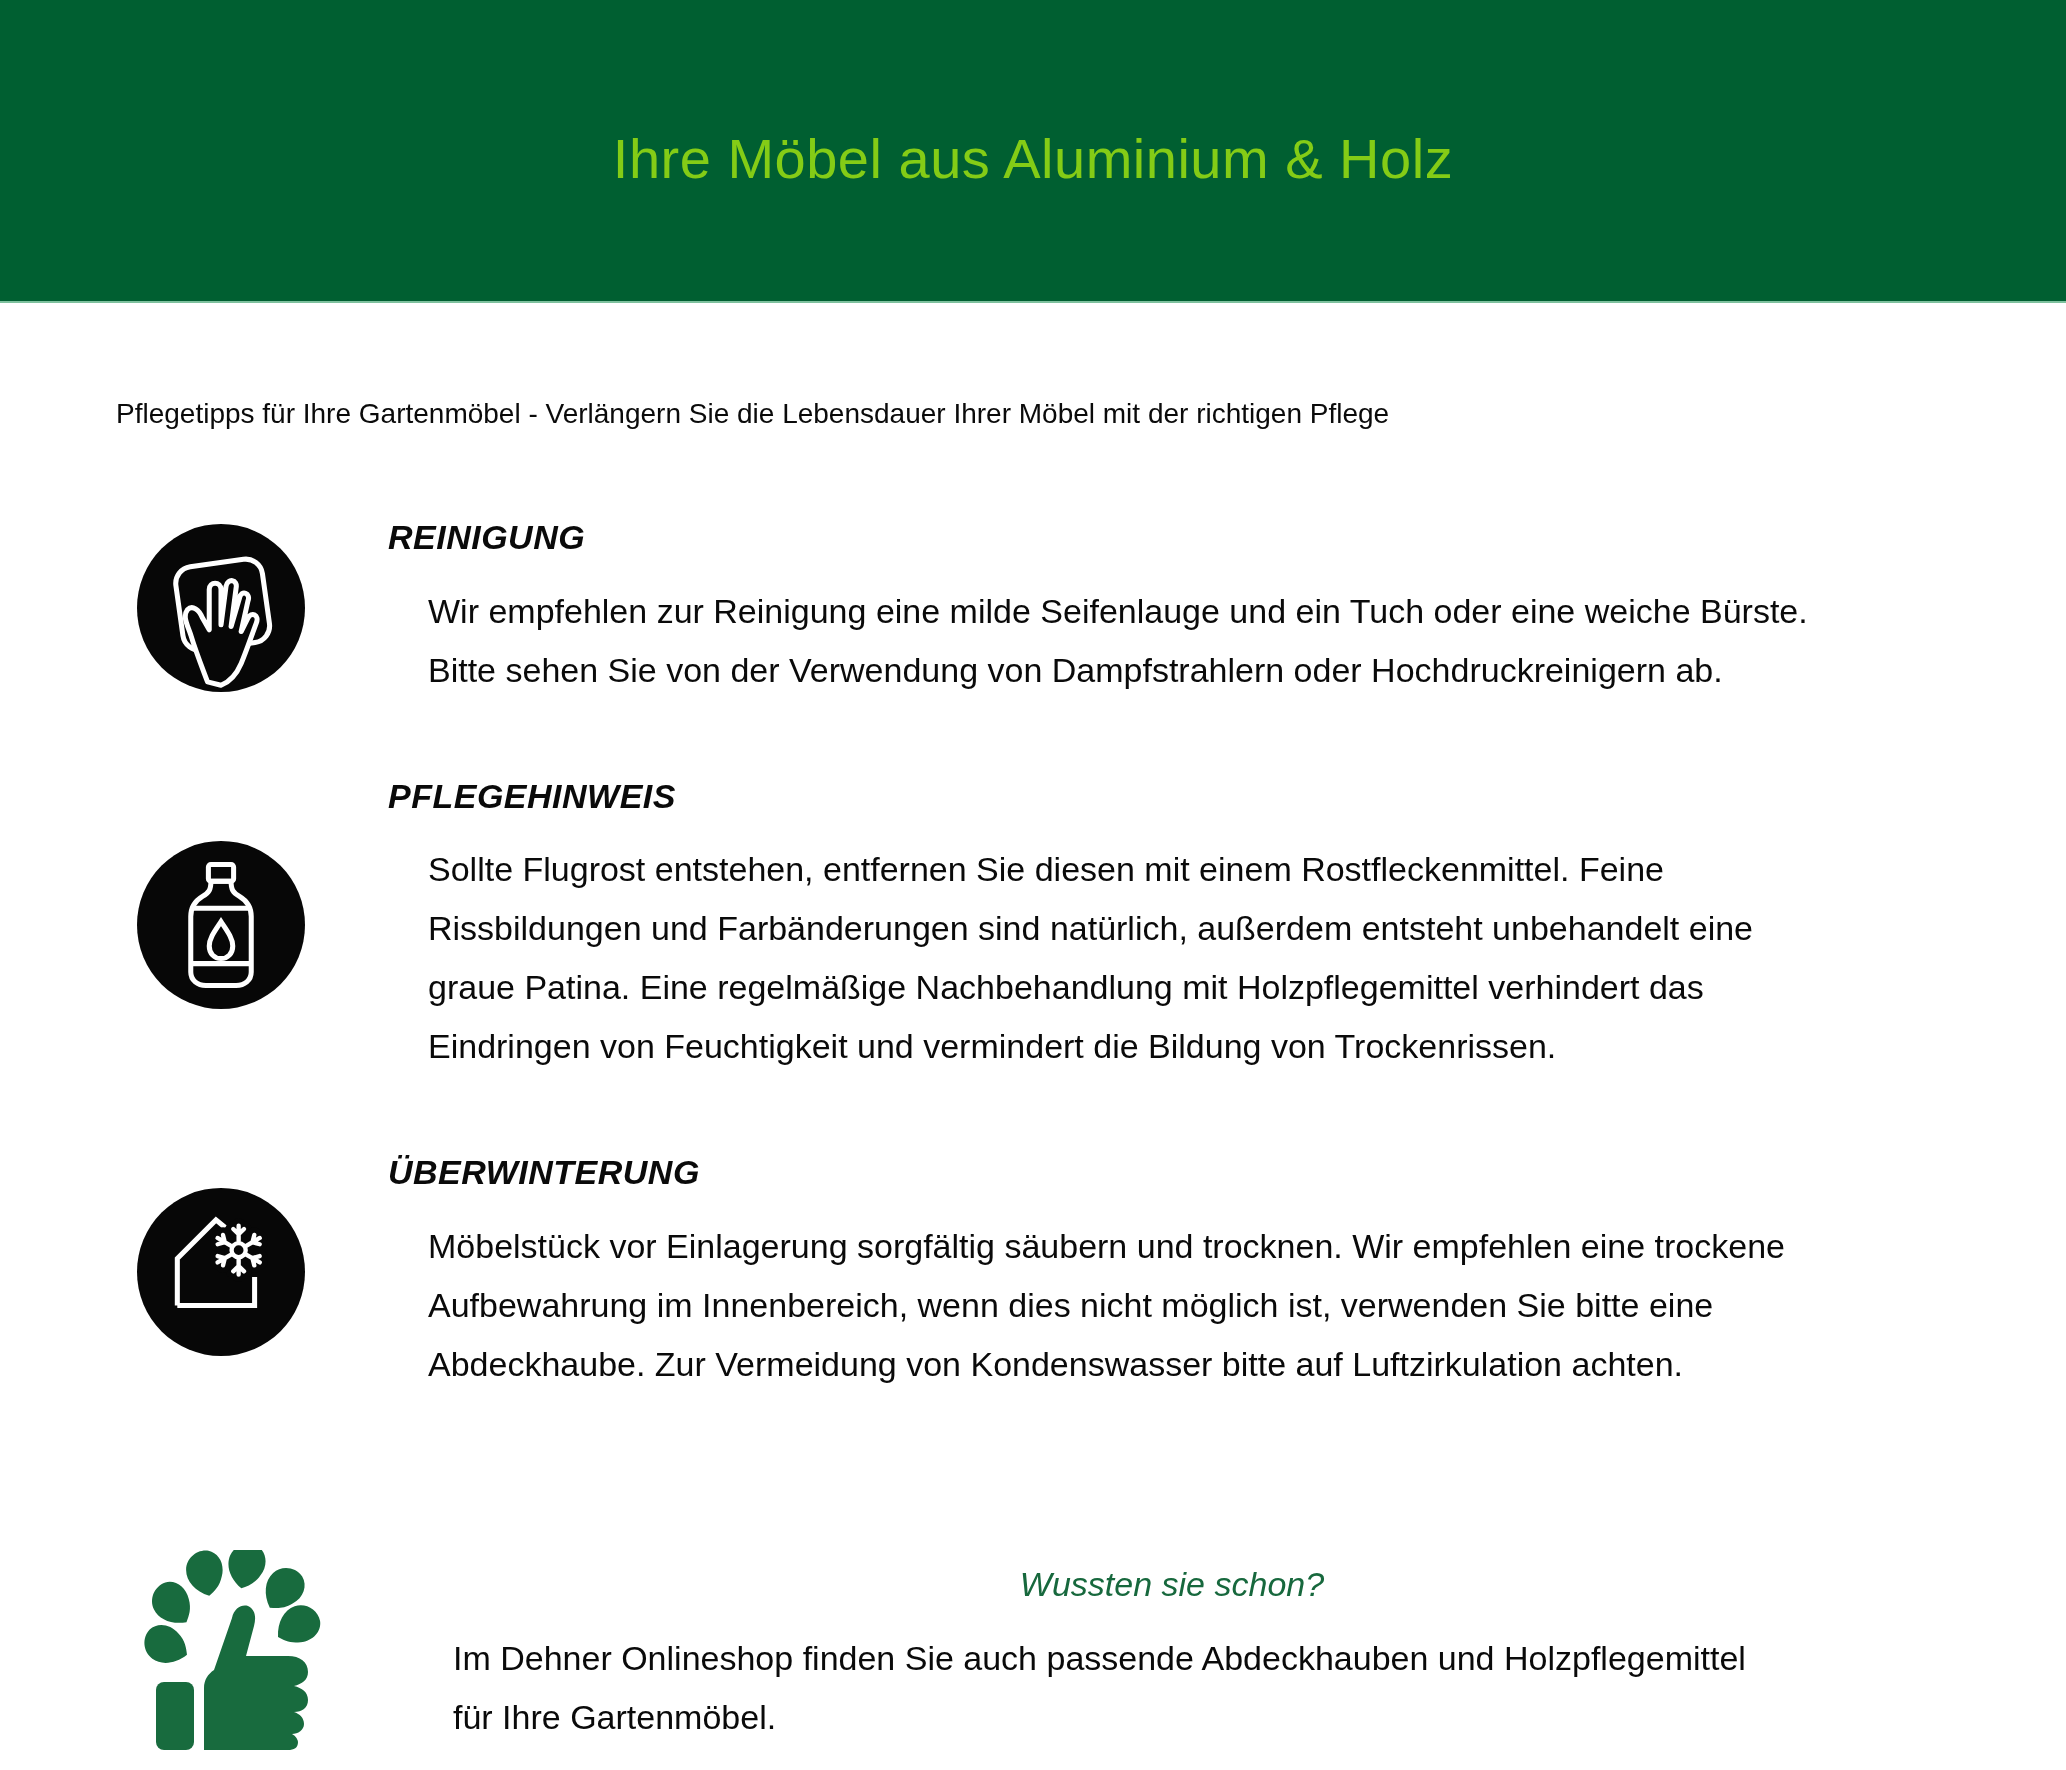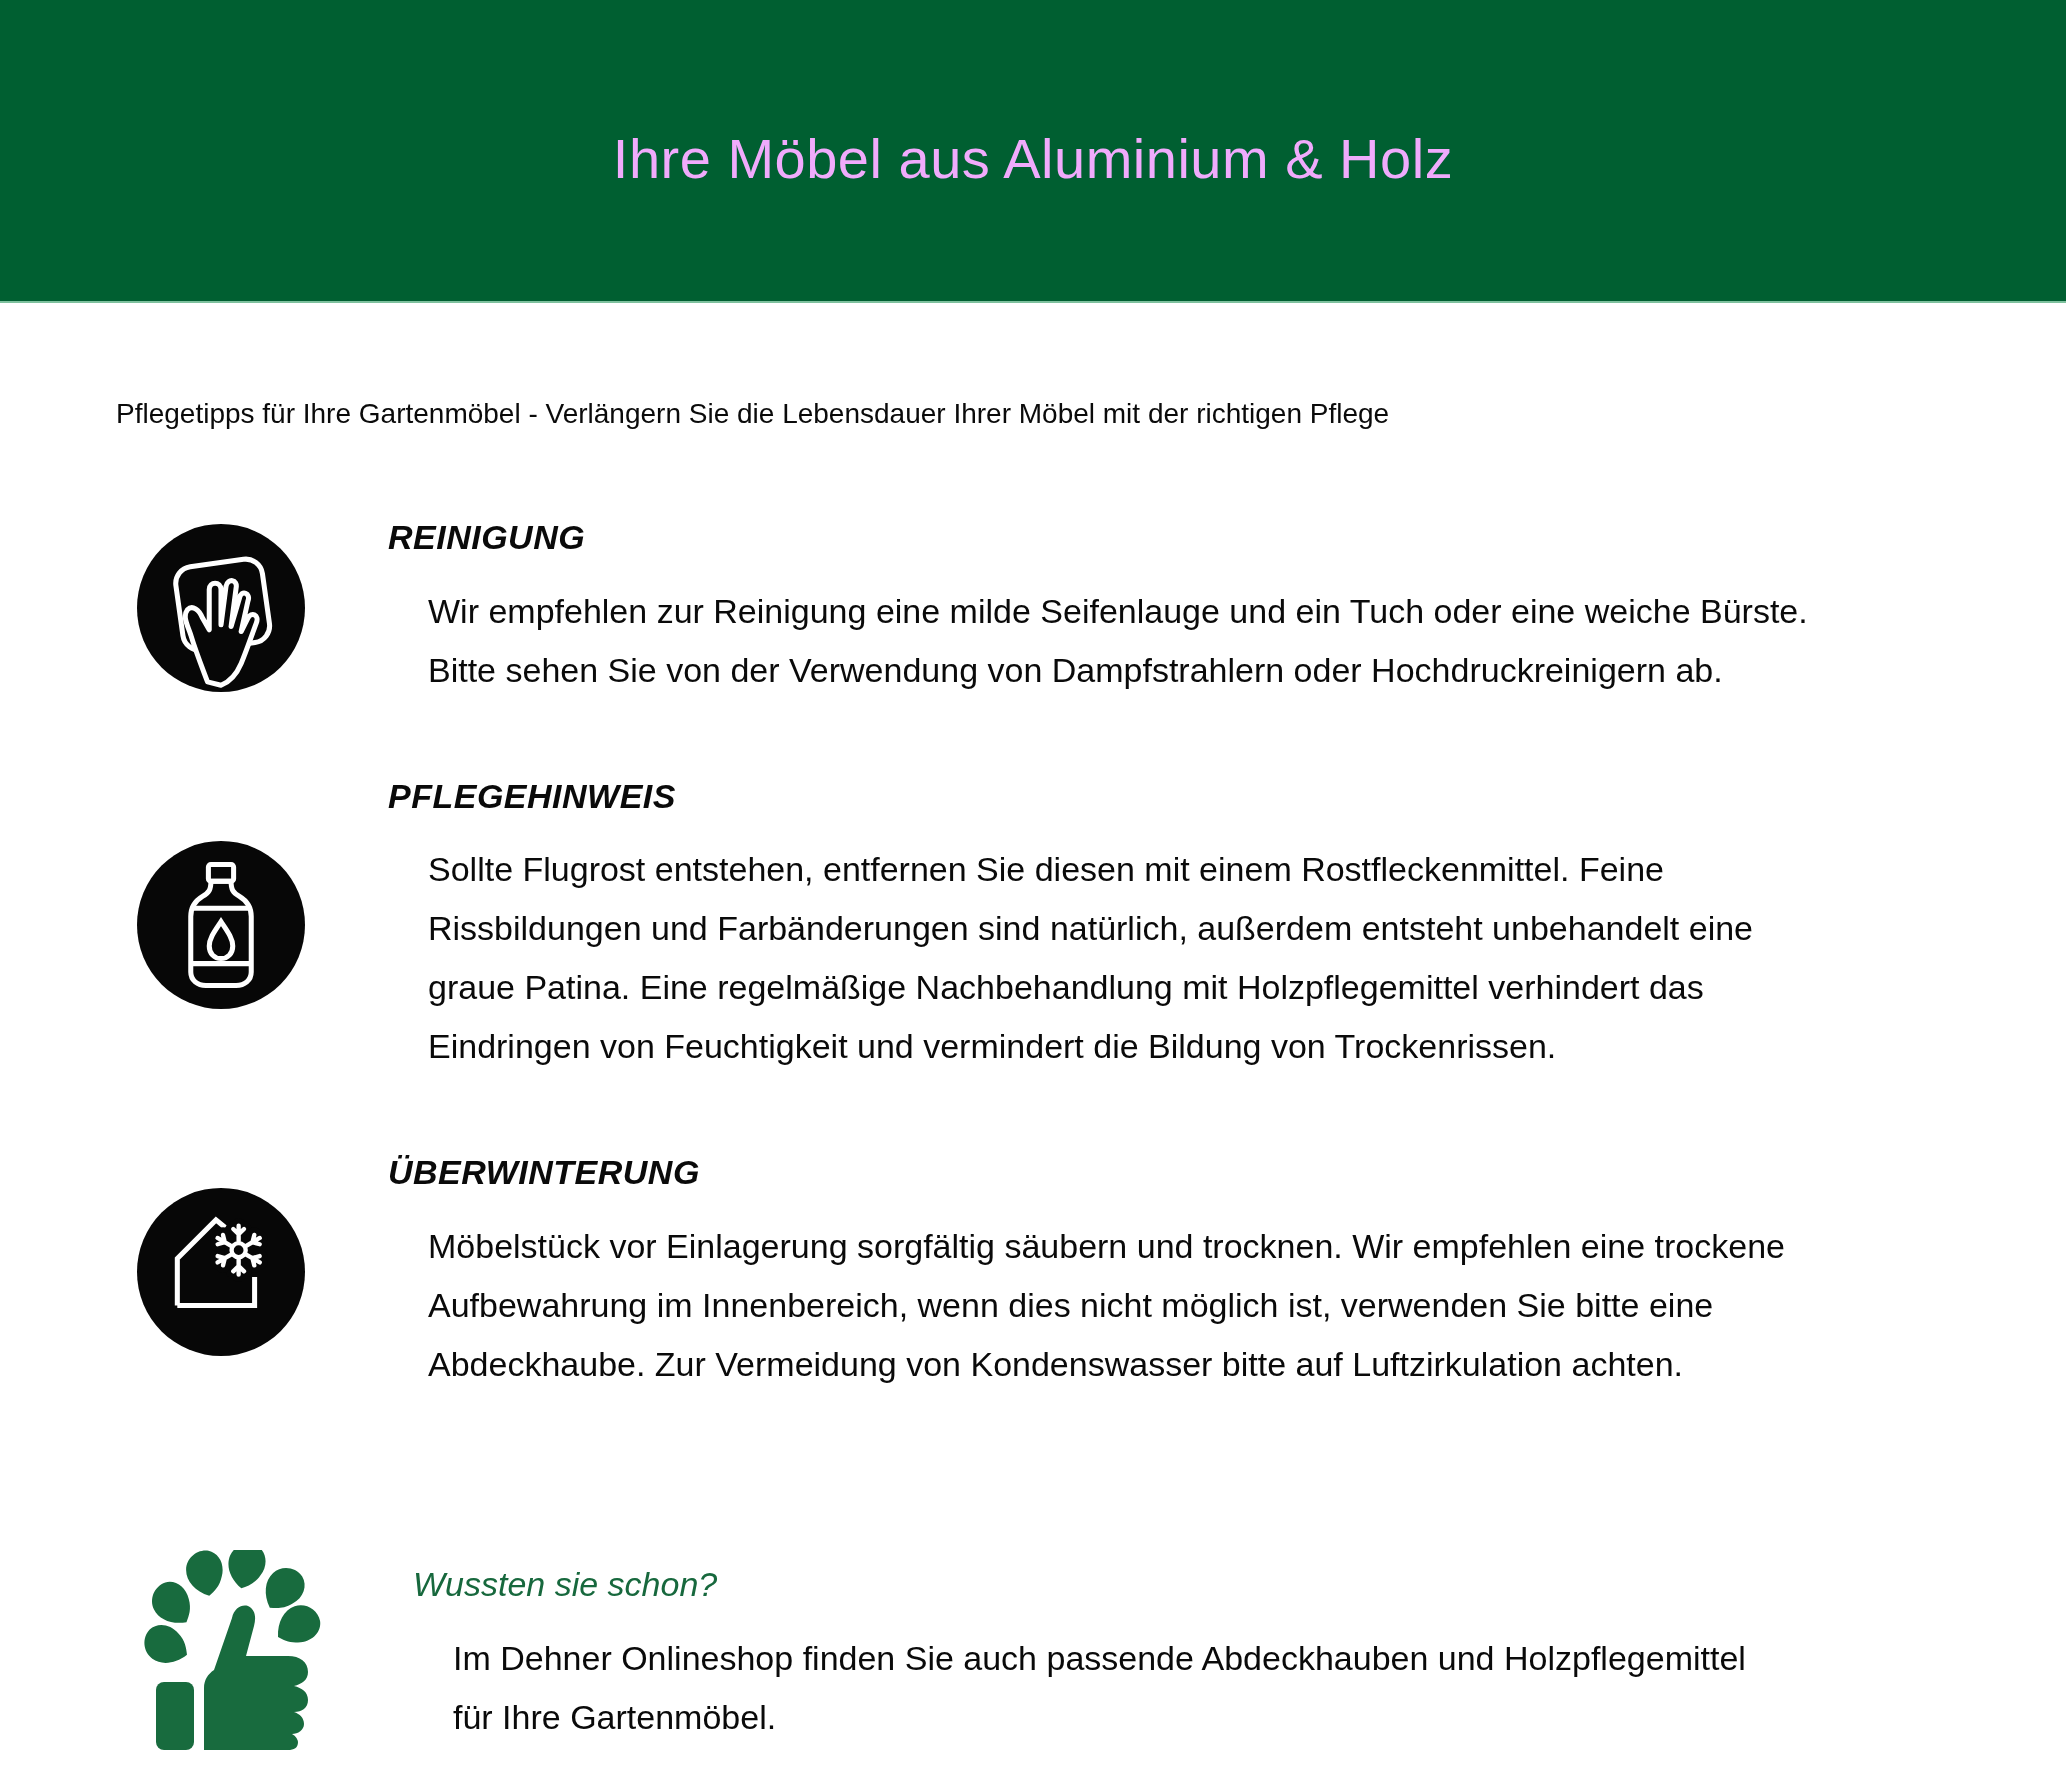--- a/index.html
+++ b/index.html
@@ -19,21 +19,21 @@
     background:var(--page-bg);
     font-family:"Liberation Sans","DejaVu Sans",sans-serif;
     color:var(--text);
   }
   .header{
     height:303px;background:var(--header-bg);
     border-bottom:2.2px solid var(--header-border);
     display:flex;align-items:center;justify-content:center;
   }
   .header h1{
-    color:#f0abfc;font-size:56px;font-weight:400;letter-spacing:0.5px;
+    color:#84cc16;font-size:56px;font-weight:400;letter-spacing:0.5px;
     padding-top:16px;
     text-align:right;
   }
   .intro{
     margin:89px 86px 8px 116px;
     font-size:28px;line-height:43px;
   }
   .section{
     display:flex;align-items:center;
     margin-left:137px;margin-right:135px;column-gap:83px;
@@ -45,21 +45,21 @@
   .icon-col{flex:0 0 168px;display:flex;justify-content:center;}
   .icon-col svg.circle-icon{width:168px;height:168px;display:block;}
   .logo-svg{width:200px;height:210px;display:block;margin-left:-7px;}
   .text-col{flex:1 1 auto;max-width:1603px;}
   .text-col h2{
     font-size:34px;font-weight:700;letter-spacing:0.5px;line-height:43px;
     color:var(--text);
     font-style:italic;
   }
   .tip .text-col h2{
-    color:var(--accent-green);font-weight:400;letter-spacing:0;
+    color:var(--accent-green);font-weight:400;letter-spacing:0;text-align:center;
   }
   .body-text{
     margin-top:22.6px;font-size:34px;line-height:59px;white-space:pre-line;margin-left:40px;
   }
   .st{fill:none;stroke:var(--icon-stroke);stroke-width:3;}
   .halo{fill:none;stroke:var(--icon-bg);stroke-width:9;stroke-linecap:round;}
   .flake{fill:none;stroke:var(--icon-stroke);stroke-width:2.6;stroke-linecap:round;}
 </style>
 </head>
 <body>

